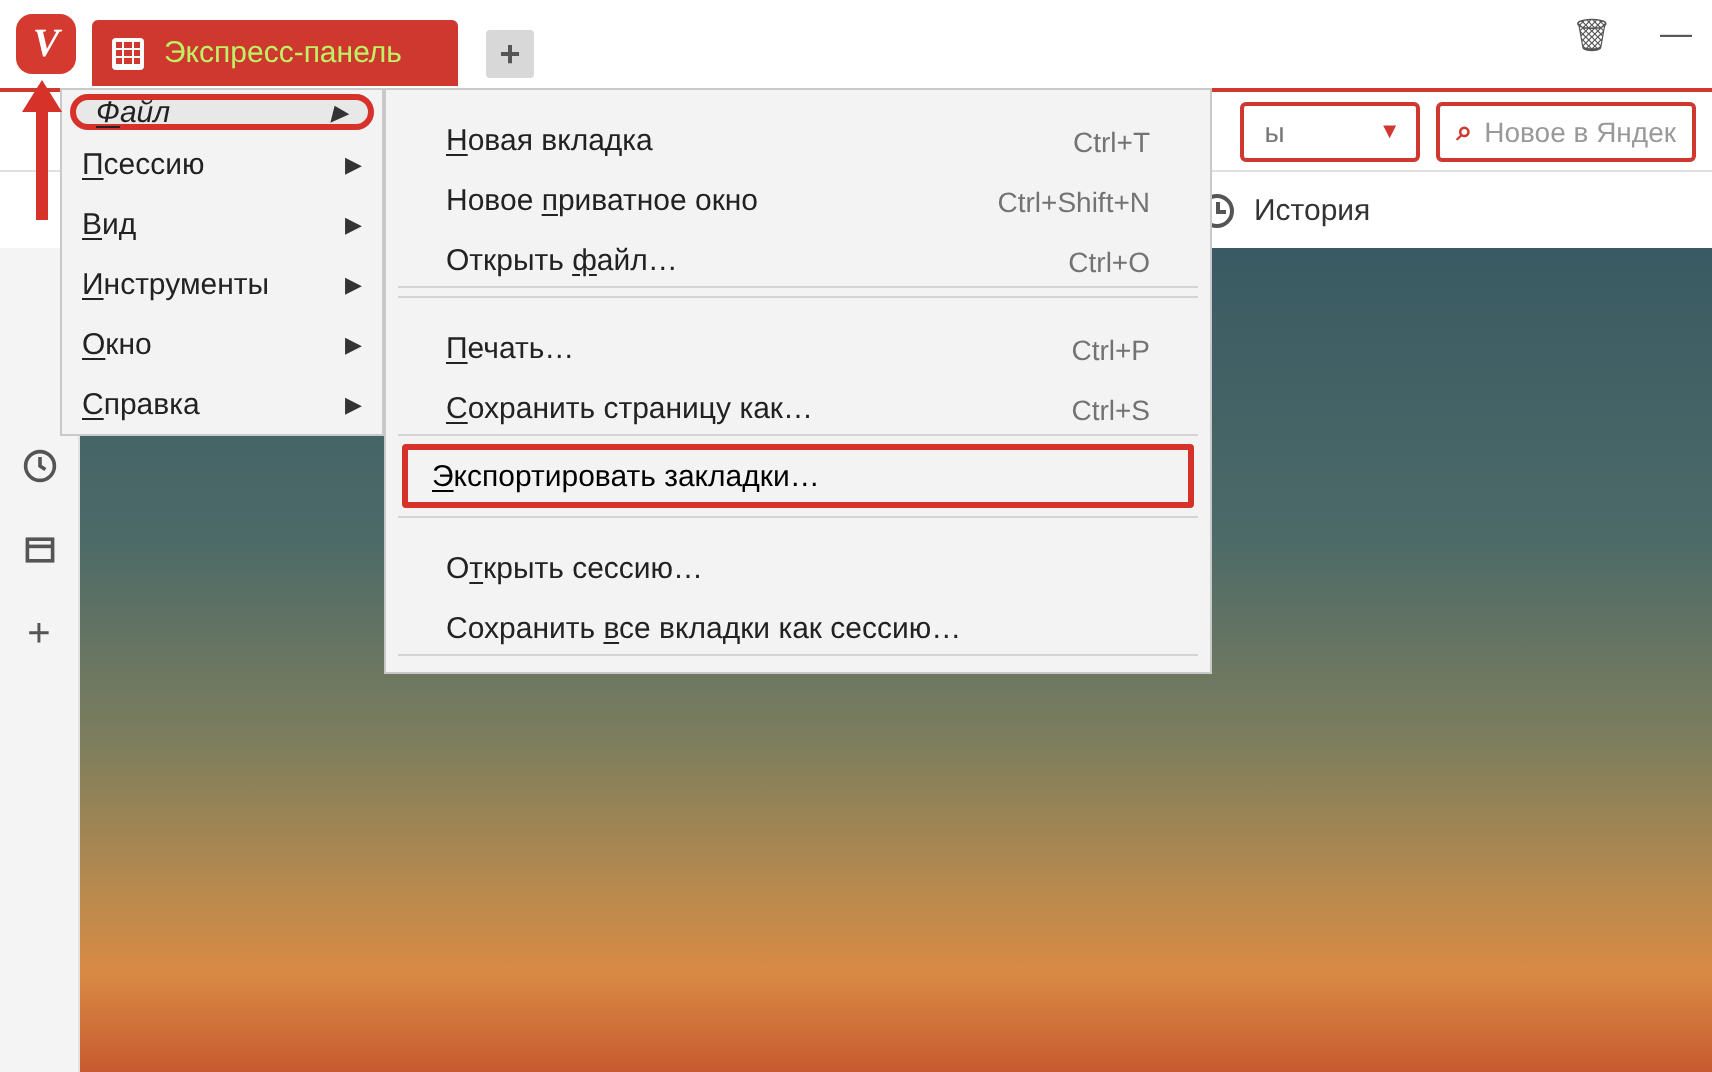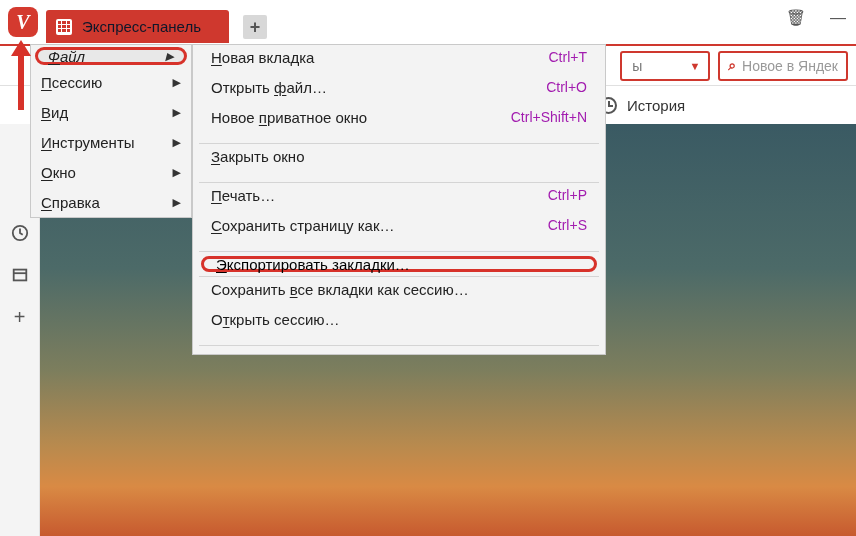--- a/index.html
+++ b/index.html
@@ -1,20 +1,20 @@
 <!DOCTYPE html>
 <html><head>
 <meta charset="utf-8">
 <style>
   * { box-sizing: border-box; margin: 0; padding: 0; font-family: "Segoe UI", Arial, sans-serif; }
   body { width: 856px; height: 536px; overflow: hidden; background: #fff; position: relative; }
 
   .titlebar { display: flex; align-items: center; height: 44px; background: #fff; position: relative; }
   .vivaldi-logo { width: 30px; height: 30px; margin: 6px 8px; background: #d43a2f; border-radius: 8px; display: flex; align-items: center; justify-content: center; color: #fff; font-weight: bold; font-size: 20px; font-style: italic; font-family: Georgia, serif; }
-  .tab { display: flex; align-items: center; background: #cf382e; color: #0f172a; height: 33px; padding: 0 28px 0 10px; border-radius: 3px 3px 0 0; margin-top: 9px; font-size: 15px; gap: 10px; }
+  .tab { display: flex; align-items: center; background: #cf382e; color: #bef264; height: 33px; padding: 0 28px 0 10px; border-radius: 3px 3px 0 0; margin-top: 9px; font-size: 15px; gap: 10px; }
   .tab-icon { width: 16px; height: 16px; background: #fff; border-radius: 2px; display: grid; grid-template-columns: repeat(3,1fr); grid-template-rows: repeat(3,1fr); gap: 1px; padding: 2px; }
   .tab-icon span { background: #cf382e; }
   .new-tab { width: 24px; height: 24px; margin-left: 14px; margin-top: 10px; background: #d8d8d8; display: flex; align-items: center; justify-content: center; color: #555; font-size: 18px; font-weight: bold; border-radius: 2px; }
   .win-controls { position: absolute; right: 10px; top: 8px; display: flex; gap: 24px; align-items: center; }
   .win-controls span { color: #555; font-size: 16px; }
 
   .toolbar { height: 42px; border-top: 2px solid #cf382e; border-bottom: 1px solid #e0e0e0; display: flex; align-items: center; padding: 0 8px; gap: 8px; position: relative; }
   .pill-select { height: 30px; border: 2px solid #cf382e; border-radius: 3px; display: flex; align-items: center; padding: 0 28px 0 10px; color: #777; font-size: 14px; position: relative; min-width: 90px; }
   .pill-select .caret { position: absolute; right: 8px; color: #cf382e; font-size: 11px; }
   .search-box { height: 30px; border: 2px solid #cf382e; border-radius: 3px; display: flex; align-items: center; padding: 0 8px; color: #999; font-size: 14px; gap: 6px; }
@@ -32,24 +32,24 @@
   .content-bg { flex: 1; background: linear-gradient(180deg, #3a5a63 0%, #4c6a68 35%, #7d7e5d 60%, #b88a4e 78%, #d98a44 88%, #c75a2f 100%); }
 
   .menu-bar { position: absolute; left: 30px; top: 44px; width: 162px; background: #f3f3f3; border: 1px solid #c9c9c9; z-index: 20; font-size: 15px; }
   .menu-bar .mrow { height: 30px; display: flex; align-items: center; justify-content: space-between; padding: 0 10px; color: #222; }
   .menu-bar .mrow.active { background: #e8e8e8; }
   .menu-bar .mrow.highlight { border: 3px solid #d7322a; border-radius: 16px; margin: 2px 4px; height: 18px; font-style: italic; }
   .menu-bar .mrow .arrow { color: #333; font-size: 11px; }
   .mn-underline { text-decoration: underline; text-underline-offset: 2px; }
 
   .submenu { position: absolute; left: 192px; top: 44px; width: 414px; background: #f3f3f3; border: 1px solid #c9c9c9; z-index: 19; font-size: 15px; padding: 4px 0; }
-  .submenu .srow { height: 30px; display: flex; align-items: flex-start; justify-content: space-between; padding: 0 18px; color: #222; }
-  .submenu .srow .sc { color: #a21caf; font-size: 14px; }
+  .submenu .srow { height: 30px; display: flex; align-items: flex-end; justify-content: space-between; padding: 0 30px; color: #222; }
+  .submenu .srow .sc { color: #737373; font-size: 14px; }
   .submenu .sep { height: 1px; background: #d4d4d4; margin: 4px 6px; }
-  .submenu .highlight-row { border: 3px solid #d7322a; border-radius: 14px; margin: 2px 8px; padding: 0 12px; height: 16px; display:flex; align-items:center; }
+  .submenu .highlight-row { border: 3px solid #d7322a; border-radius: 2px; margin: 2px 8px; padding: 0 12px; height: 32px; display:flex; align-items:center; }
 
   .red-arrow { position: absolute; left: 13px; top: 40px; width: 16px; height: 72px; z-index: 30; }
   .red-arrow .shaft { position: absolute; left: 5px; top: 12px; width: 6px; height: 58px; background: #d7322a; }
   .red-arrow .head { position:absolute; left:-2px; top:0; width:0; height:0; border-left:10px solid transparent; border-right:10px solid transparent; border-bottom:16px solid #d7322a; }
 
   svg.stroke { stroke:#555; fill:none; stroke-width:2; }
 </style>
 </head>
 <body>
 
@@ -145,46 +145,42 @@
     <span class="arrow">▶</span>
   </div>
 </div>
 
 <div class="submenu">
   <div class="srow">
     <span><span></span><span class="mn-underline">Н</span><span>овая вкладка</span></span>
     <span class="sc">Ctrl+T</span>
   </div>
   <div class="srow">
+    <span><span>Новое </span><span class="mn-underline">п</span><span>риватное окно</span></span>
+    <span class="sc">Ctrl+Shift+N</span>
+  </div>
+  <div class="srow">
     <span><span>Открыть </span><span class="mn-underline">ф</span><span>айл…</span></span>
     <span class="sc">Ctrl+O</span>
   </div>
-  <div class="srow">
-    <span><span>Новое </span><span class="mn-underline">п</span><span>риватное окно</span></span>
-    <span class="sc">Ctrl+Shift+N</span>
-  </div>
   <div class="sep"></div>
-  <div class="srow">
-    <span><span></span><span class="mn-underline">З</span><span>акрыть окно</span></span>
-    <span class="sc"></span>
-  </div>
   <div class="sep"></div>
   <div class="srow">
     <span><span></span><span class="mn-underline">П</span><span>ечать…</span></span>
     <span class="sc">Ctrl+P</span>
   </div>
   <div class="srow">
     <span><span></span><span class="mn-underline">С</span><span>охранить страницу как…</span></span>
     <span class="sc">Ctrl+S</span>
   </div>
   <div class="sep"></div>
   <div class="highlight-row">
     <span><span></span><span class="mn-underline">Э</span><span>кспортировать закладки…</span></span>
   </div>
   <div class="sep"></div>
   <div class="srow">
-    <span><span>Сохранить </span><span class="mn-underline">в</span><span>се вкладки как сессию…</span></span>
+    <span><span>О</span><span class="mn-underline">т</span><span>крыть сессию…</span></span>
   </div>
   <div class="srow">
-    <span><span>О</span><span class="mn-underline">т</span><span>крыть сессию…</span></span>
+    <span><span>Сохранить </span><span class="mn-underline">в</span><span>се вкладки как сессию…</span></span>
   </div>
   <div class="sep"></div>
 </div>
 
 </body></html>

